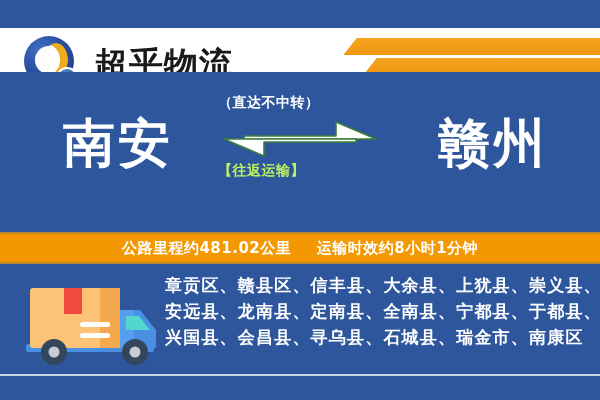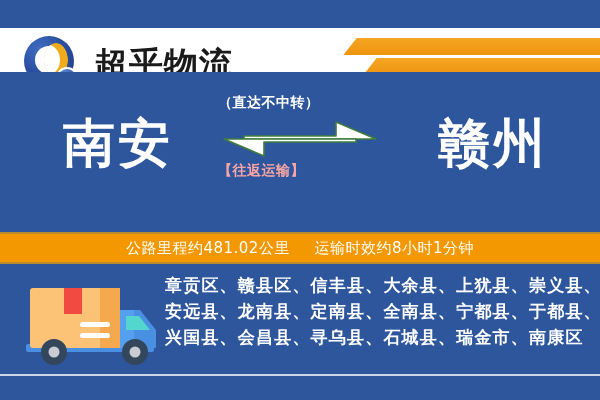--- a/index.html
+++ b/index.html
@@ -164,21 +164,21 @@
     position: relative;
     width: 164px;
     height: 42px;
     margin: 6px 0 2px 0;
   }
   .arrow-box svg { display: block; }
   .mid-bot {
     font-family: "DejaVu Sans", "Liberation Sans", sans-serif;
     font-size: 14px;
     font-weight: bold;
-    color: #fca5a5;
+    color: #bef264;
     letter-spacing: 0.5px;
     white-space: nowrap;
   }
 
   
   .infobar {
     position: absolute;
     left: 0; top: 232px;
     width: 600px;
     height: 32px;
@@ -186,21 +186,21 @@
     border-top: 2px solid #b88a2a;
     border-bottom: 2px solid #b88a2a;
     box-sizing: border-box;
     display: flex;
     align-items: center;
     justify-content: center;
   }
   .infobar-text {
     font-family: "DejaVu Sans", "Liberation Sans", sans-serif;
     font-size: 15px;
-    font-weight: normal;
+    font-weight: bold;
     color: #ffffff;
     letter-spacing: 0.5px;
     white-space: nowrap;
   }
   .infobar-gap { display: inline-block; width: 14px; }
 
   
   .bottom {
     position: absolute;
     left: 0; top: 264px;

